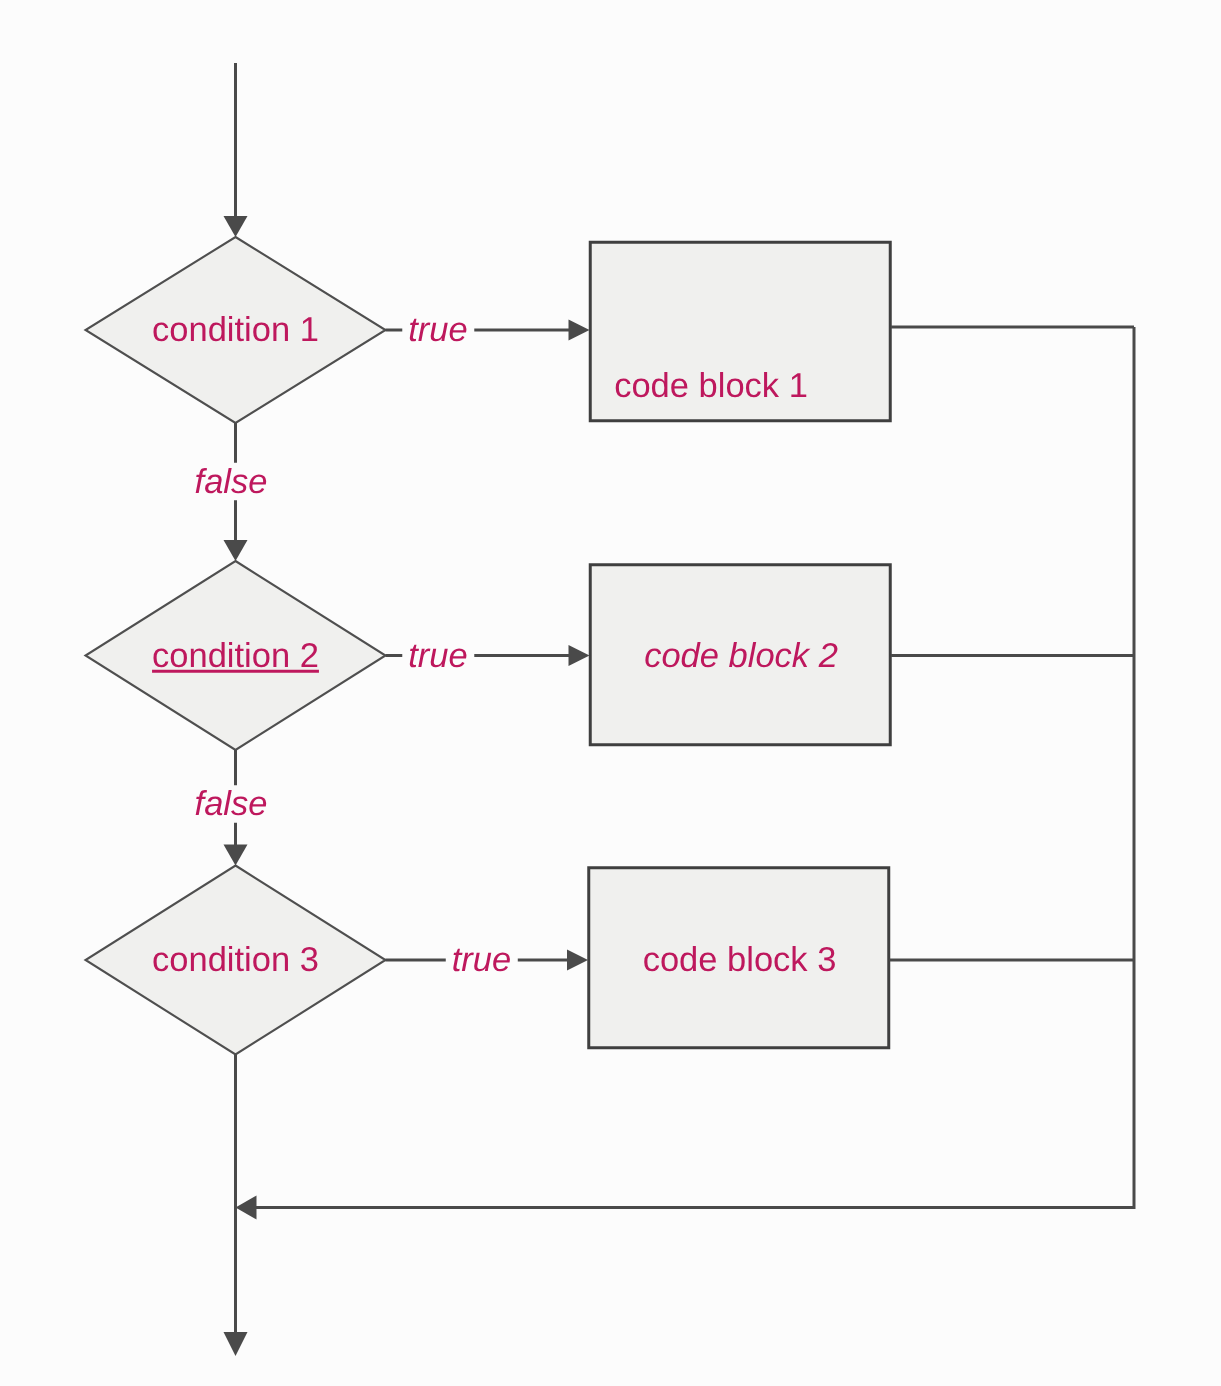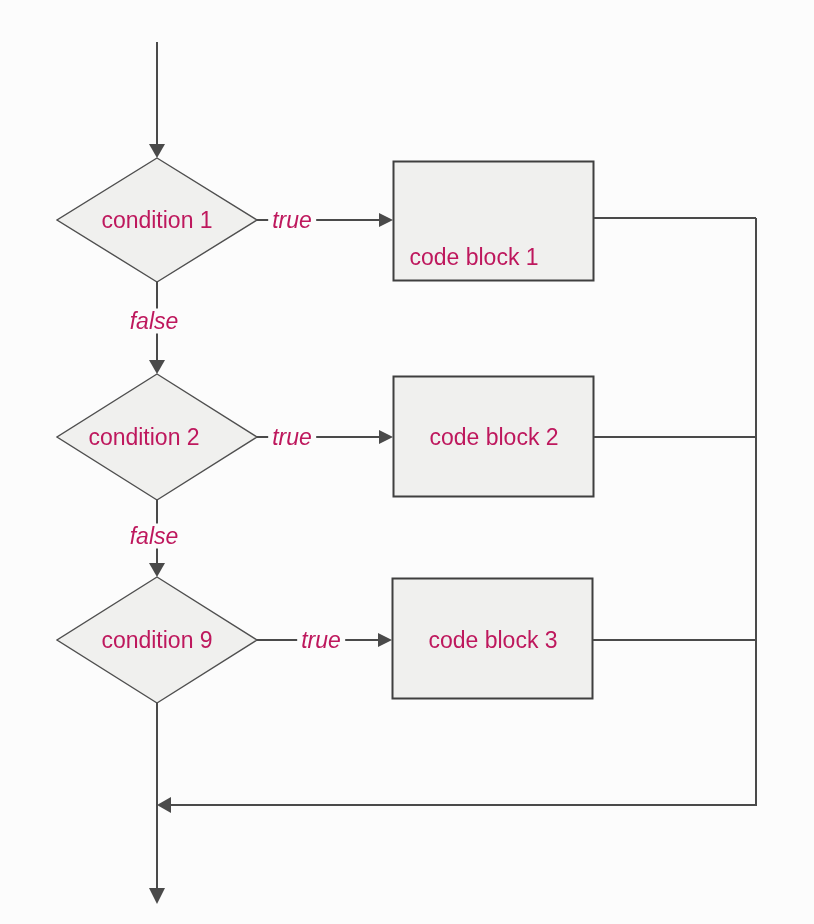--- a/index.html
+++ b/index.html
@@ -62,22 +62,22 @@
 
     <path class="line" d="M157 703 V 889"></path>
     <polygon class="arrow" points="149,888 165,888 157,904"></polygon>
   </svg>
 
   <div class="lbl" style="left:157px; top:220px;">condition 1</div>
   <div class="lbl edge-lbl" style="left:292px; top:220px;">true</div>
   <div class="lbl" style="left:474px; top:221px;margin-top:36px;">code block 1</div>
   <div class="lbl edge-lbl" style="left:154px; top:321px;">false</div>
 
-  <div class="lbl" style="left:144px; top:437px;">condition 2</div>
+  <div class="lbl" style="left:157px; top:437px;text-decoration:underline;">condition 2</div>
   <div class="lbl edge-lbl" style="left:292px; top:437px;">true</div>
-  <div class="lbl" style="left:494px; top:437px;">code block 2</div>
+  <div class="lbl" style="left:494px; top:437px;font-style:italic;">code block 2</div>
   <div class="lbl edge-lbl" style="left:154px; top:536px;">false</div>
 
-  <div class="lbl" style="left:157px; top:640px;">condition 9</div>
+  <div class="lbl" style="left:157px; top:640px;">condition 3</div>
   <div class="lbl edge-lbl" style="left:321px; top:640px;">true</div>
   <div class="lbl" style="left:493px; top:640px;text-align:right;">code block 3</div>
 
 </div>
 
 </body></html>

